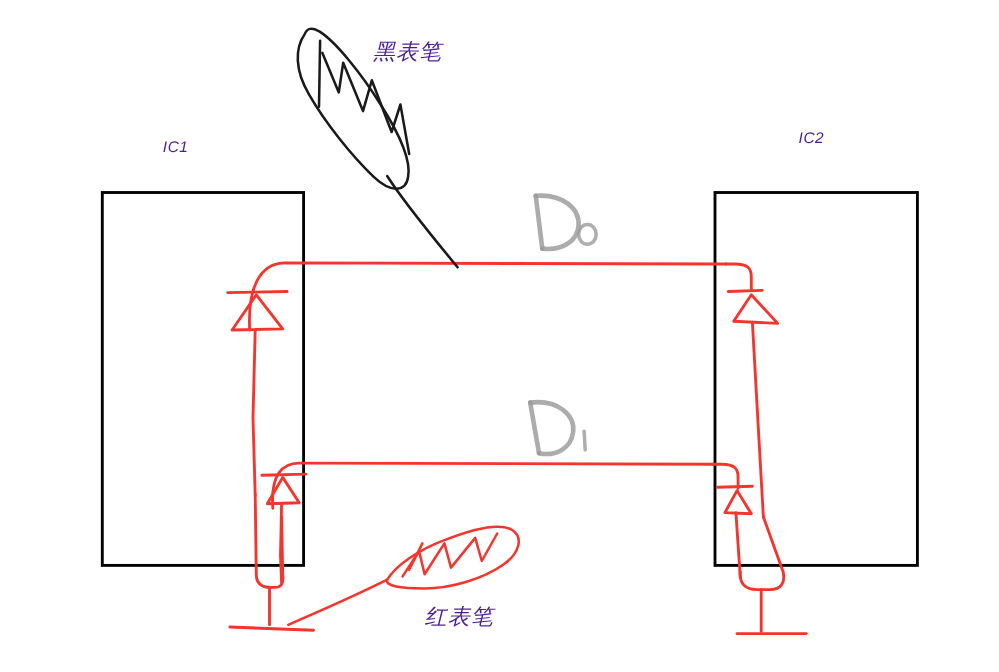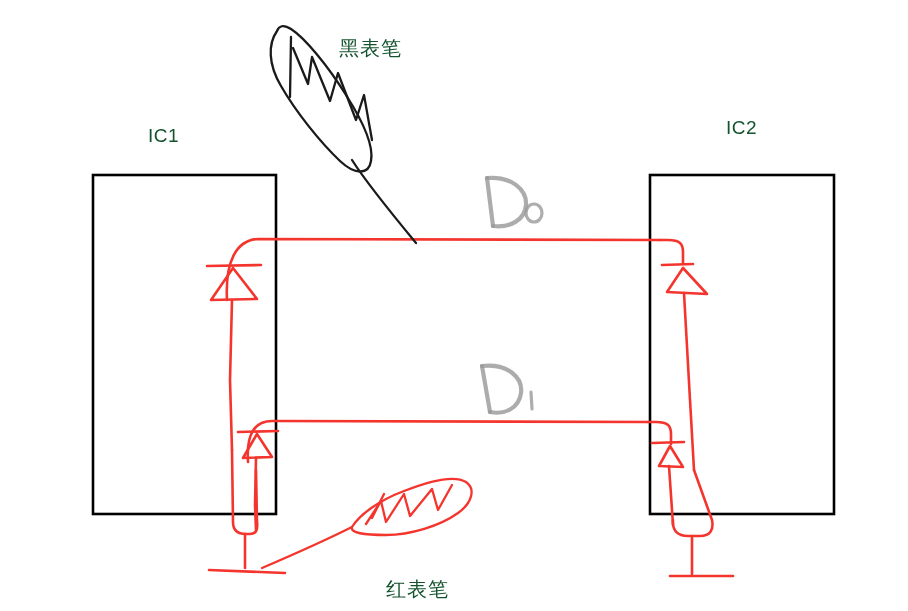--- a/index.html
+++ b/index.html
@@ -69,36 +69,37 @@
   .pencil-glyph-thin {
     fill: none;
     stroke: #9a9a9a;
     stroke-width: 3.2;
     stroke-linecap: round;
     stroke-linejoin: round;
     opacity: 0.8;
   }
   .lbl {
     position: absolute;
-    color: #14532d;
+    color: #4c1d95;
     white-space: nowrap;
     line-height: 1;
+    font-style: italic;
   }
   .lbl-ic {
-    font-size: 19px;
+    font-size: 14px;
     letter-spacing: 0.5px;
   }
   .lbl-cn {
     font-size: 20px;
     letter-spacing: 1px;
   }
   #label-ic1 { left: 148px; top: 126px; }
   #label-ic2 { left: 726px; top: 118px; }
   #label-black-probe { left: 339px; top: 38px; }
-  #label-red-probe { left: 386px; top: 579px; }
+  #label-red-probe { left: 386px; top: 551px; }
 </style>
 </head>
 <body>
 
 <div id="canvas-root">
 
   <svg id="diagram-svg" viewBox="0 0 908 611" xmlns="http://www.w3.org/2000/svg">
 
     <g>
       <rect class="ic-body" x="93" y="175" width="183" height="339"></rect>

